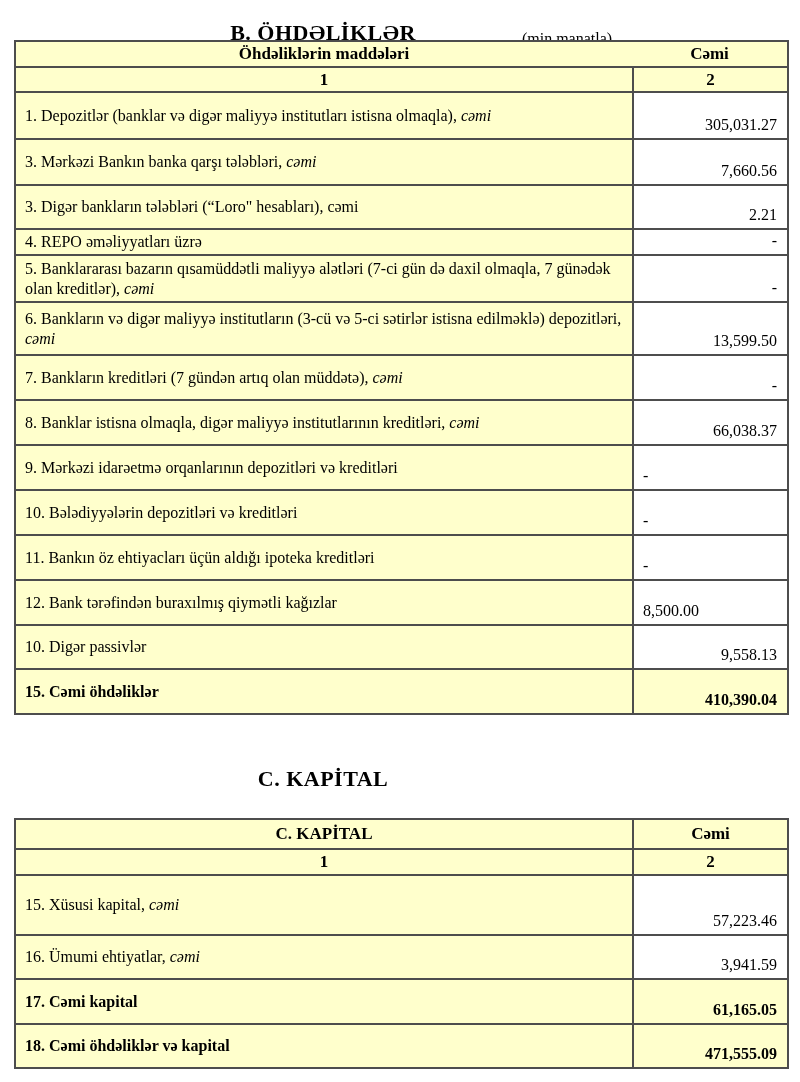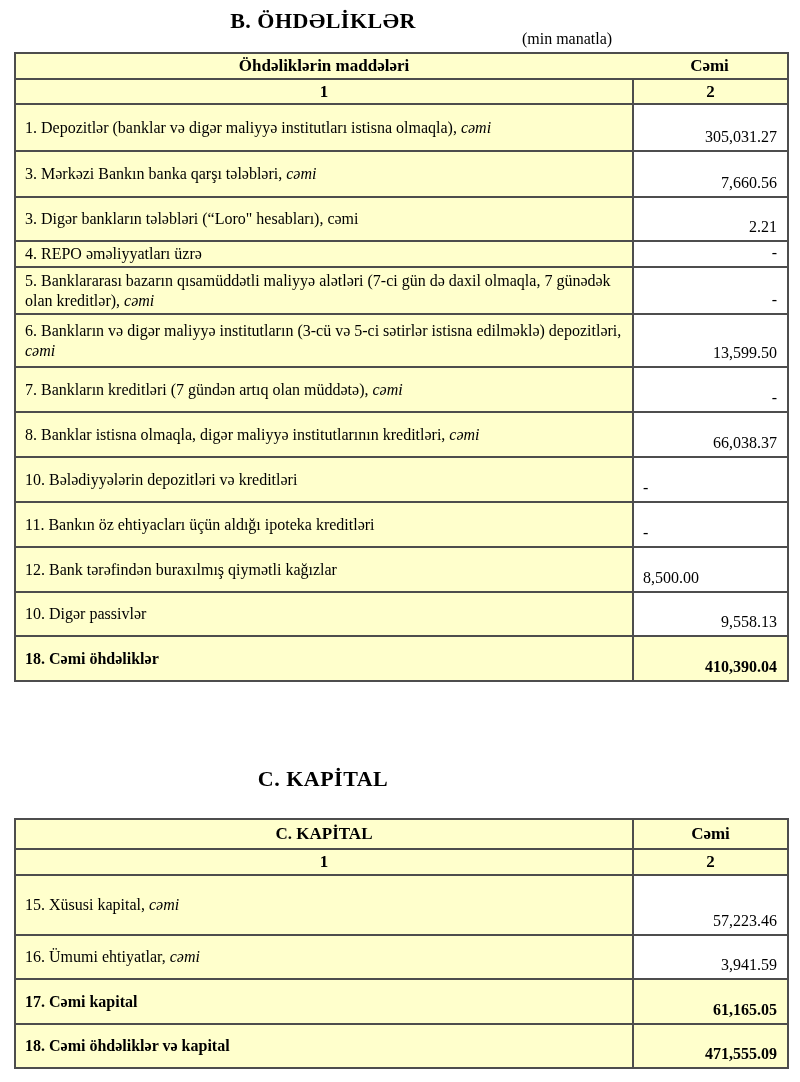--- a/index.html
+++ b/index.html
@@ -9,33 +9,33 @@
     font-family:"Liberation Serif", serif;
     color:#000;
   }
   .page { position:relative; width:800px; height:1082px; overflow:hidden; }
 
   .section-title {
     position:absolute; left:0; width:646px;
     text-align:center; font-weight:bold; font-size:22px;
     letter-spacing:0.5px;
   }
-  #title-b { top:8px; }
+  #title-b { top:20px; }
   #title-c { top:766px; }
   #unit-note {
     position:absolute; top:30px; left:400px; width:334px;
     text-align:center; font-size:16px;
   }
 
   table.fin {
     position:absolute; left:14px;
     border-collapse:collapse; table-layout:fixed;
     width:773px;
   }
-  #tbl-b { top:52px; }
+  #tbl-b { top:40px; }
   #tbl-c { top:818px; }
 
   td {
     border:2px solid #4d4d4d;
     overflow:hidden;
   }
   .lbl {
     background:#FFFFCC;
     vertical-align:middle;
     font-size:16px;
@@ -122,37 +122,41 @@
     </tr>
     <tr style="height:45px">
       <td class="lbl"><span>7. Bankların kreditləri (7 gündən artıq olan müddətə), </span><span class="it">cəmi</span></td>
       <td class="val">-</td>
     </tr>
     <tr style="height:45px">
       <td class="lbl"><span>8. Banklar istisna olmaqla, digər maliyyə institutlarının kreditləri, </span><span class="it">cəmi</span></td>
       <td class="val">66,038.37</td>
     </tr>
     <tr style="height:45px">
+      <td class="lbl"><span>9. Mərkəzi idarəetmə orqanlarının depozitləri və kreditləri</span><span class="it"></span></td>
+      <td class="val left">-</td>
+    </tr>
+    <tr style="height:45px">
       <td class="lbl"><span>10. Bələdiyyələrin depozitləri və kreditləri</span><span class="it"></span></td>
       <td class="val left">-</td>
     </tr>
     <tr style="height:45px">
       <td class="lbl"><span>11. Bankın öz ehtiyacları üçün aldığı ipoteka kreditləri</span><span class="it"></span></td>
       <td class="val left">-</td>
     </tr>
     <tr style="height:45px">
       <td class="lbl"><span>12. Bank tərəfindən buraxılmış qiymətli kağızlar</span><span class="it"></span></td>
       <td class="val left">8,500.00</td>
     </tr>
     <tr style="height:44px">
       <td class="lbl"><span>10. Digər passivlər</span><span class="it"></span></td>
       <td class="val">9,558.13</td>
     </tr>
     <tr class="total" style="height:45px">
-      <td class="lbl"><span>18. Cəmi öhdəliklər</span><span class="it"></span></td>
+      <td class="lbl"><span>15. Cəmi öhdəliklər</span><span class="it"></span></td>
       <td class="val">410,390.04</td>
     </tr>
   </tbody>
     </table>
 
   <div id="title-c" class="section-title">C. KAPİTAL</div>
 
   <table id="tbl-c" class="fin">
     <colgroup>
         <col style="width:618px">

